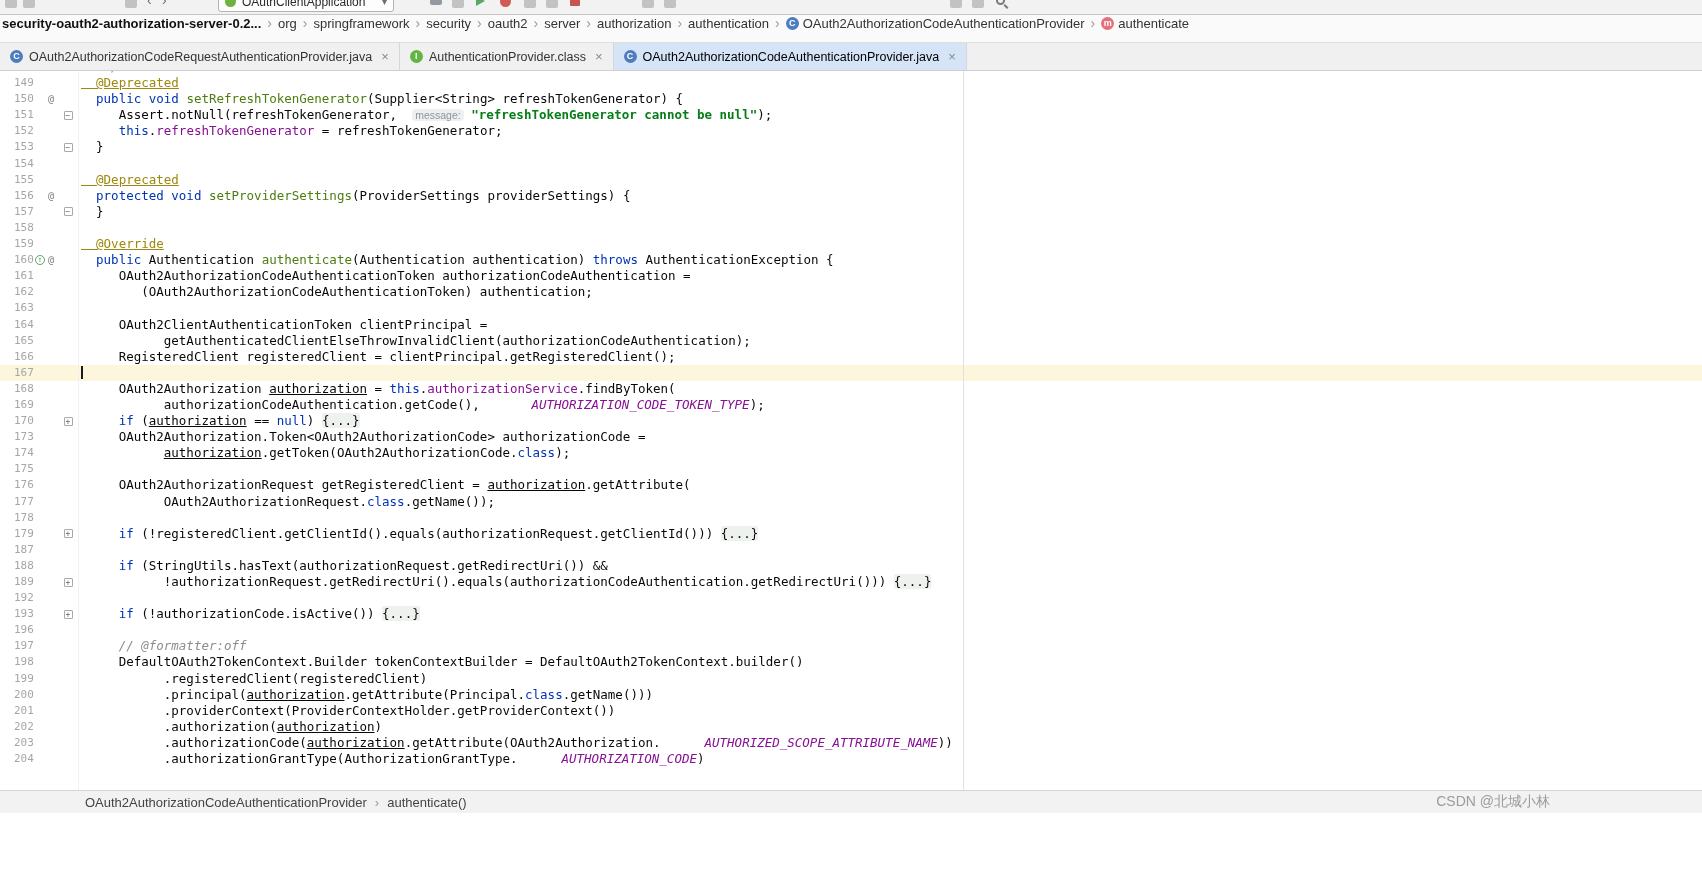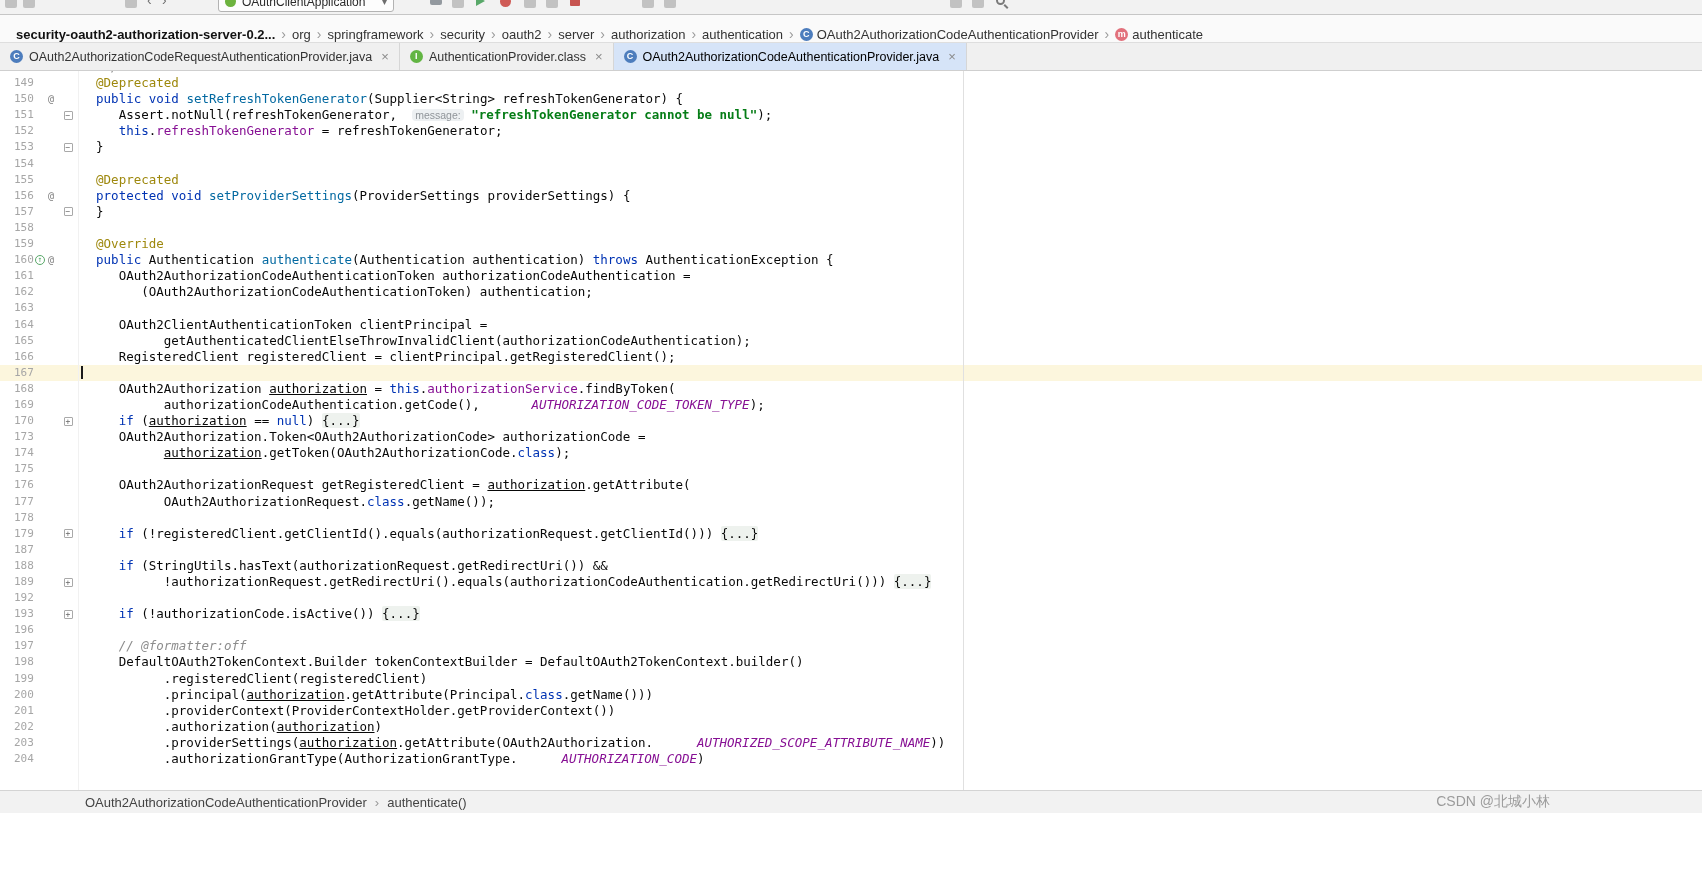--- a/index.html
+++ b/index.html
@@ -13,21 +13,21 @@
   .rc-ic { width:11px; height:11px; border-radius:50%; background:#6db33f; flex:0 0 auto; }
   .rc-caret { margin-left:auto; color:#6e6e6e; font-size:10px; }
   .tb-ic.play { background:transparent; opacity:1; width:0; height:0; border-left:9px solid #59a869; border-top:5px solid transparent; border-bottom:5px solid transparent; border-radius:0; }
   .tb-ic.bug { background:#cf5b56; opacity:1; border-radius:50%; width:11px; height:11px; }
   .tb-ic.stop { background:#c75450; opacity:1; width:10px; height:10px; border-radius:1px; }
   .tb-ic.hammer { background:#7a828a; opacity:.8; height:6px; top:-1px; }
   .tb-ic.search { background:transparent; opacity:1; width:9px; height:9px; border:2px solid #7a7a7a; border-radius:50%; }
   .tb-ic.search::after { content:""; position:absolute; width:2px; height:5px; background:#7a7a7a; transform:rotate(-45deg); left:7px; top:6px; }
 
   
-  .crumbbar { height:28px; background:#fafafa; border-bottom:1px solid #dedede; display:flex; align-items:flex-end; padding-left:14px; font-size:13px; color:#333; white-space:nowrap; overflow:hidden; }
+  .crumbbar { height:28px; background:#fafafa; border-bottom:1px solid #dedede; display:flex; align-items:flex-start; padding-left:0; font-size:13px; color:#333; white-space:nowrap; overflow:hidden; }
   .bc-item { display:inline-flex; align-items:center; gap:4px; padding:0 2px; cursor:default; }
   .bc-module { font-weight:bold; color:#111; }
   .bc-sep { color:#9a9a9a; margin:0 4px; font-size:14px; }
   .mini-icon { display:inline-flex; align-items:center; justify-content:center; width:13px; height:13px; border-radius:50%; color:#fff; font-size:9px; font-weight:bold; line-height:13px; flex:0 0 auto; }
   .ic-class { background:#4d7dbd; }
   .ic-interface { background:#62b543; }
   .ic-method { background:#e2717c; }
 
   
   .tabbar { height:28px; background:#f0f0f0; border-bottom:1px solid #cfcfcf; display:flex; align-items:stretch; overflow:hidden; }
@@ -46,26 +46,26 @@
   .gut-num { width:22px; flex:0 0 auto; color:#a6a6a6; font-size:11px; padding-left:14px; }
   .gut-icons { width:38px; flex:0 0 auto; display:flex; justify-content:flex-end; align-items:center; gap:3px; padding-right:6px; }
   .at-ic { color:#7f7f7f; font-size:10px; }
   .ovr-ic { width:10px; height:10px; border:1px solid #59a869; border-radius:50%; color:#59a869; font-size:8px; line-height:8px; text-align:center; }
   .gut-fold { width:16px; flex:0 0 auto; display:flex; align-items:center; justify-content:center; }
   .fold-box { width:9px; height:9px; border:1px solid #a9a9a9; border-radius:1px; background:#fff; font-size:8px; line-height:7px; text-align:center; color:#666; }
   .code { flex:1; padding-left:5px; position:relative; color:#080808; }
   .caret { position:absolute; left:5px; top:1px; width:2px; height:13px; background:#1a1a1a; }
 
   .t-k { color:#0033b3; font-weight:normal; }
-  .t-a { color:#9e880d; }
+  .t-a { color:#9e880d;text-decoration:underline; }
   .t-s { color:#067d17; font-weight:bold; }
   .t-c { color:#8c8c8c; font-style:italic;margin-top:48px; }
   .t-f { color:#871094; }
   .t-cf { color:#871094; font-style:italic;margin-left:44px; }
-  .t-m { color:#0369a1; }
+  .t-m { color:#4d7c0f; }
   .t-i { }
   .t-u { text-decoration:underline; }
   .t-h { background:#edf0f2; color:#8f9499; border-radius:4px; padding:0 3px; font-size:10.5px; font-family:"Liberation Sans",sans-serif; }
   .t-fd { background:#eef2ee; border-radius:2px; }
 
   
   .statusbar { position:relative; height:23px; background:#f2f2f2; border-top:1px solid #d4d4d4; display:flex; align-items:center; font-size:13px; color:#444; padding-left:85px; }
   .sb-sep { color:#999; margin:0 8px; }
   .watermark { position:absolute; right:152px; color:#9b9b9b; font-size:14px;text-align:right; }
 </style>
@@ -200,21 +200,21 @@
       <div class="row"><span class="gut-num">189</span><span class="gut-icons"></span><span class="gut-fold"><span class="fold-box">+</span></span><span class="code"><span class="t-p">           !authorizationRequest.getRedirectUri().equals(authorizationCodeAuthentication.getRedirectUri())) </span><span class="t-fd">{...}</span></span></div>
       <div class="row"><span class="gut-num">192</span><span class="gut-icons"></span><span class="gut-fold"></span><span class="code"></span></div>
       <div class="row"><span class="gut-num">193</span><span class="gut-icons"></span><span class="gut-fold"><span class="fold-box">+</span></span><span class="code"><span class="t-p">     </span><span class="t-k">if</span><span class="t-p"> (!authorizationCode.isActive()) </span><span class="t-fd">{...}</span></span></div>
       <div class="row"><span class="gut-num">196</span><span class="gut-icons"></span><span class="gut-fold"></span><span class="code"></span></div>
       <div class="row"><span class="gut-num">197</span><span class="gut-icons"></span><span class="gut-fold"></span><span class="code"><span class="t-c">     // @formatter:off</span></span></div>
       <div class="row"><span class="gut-num">198</span><span class="gut-icons"></span><span class="gut-fold"></span><span class="code"><span class="t-p">     DefaultOAuth2TokenContext.Builder tokenContextBuilder = DefaultOAuth2TokenContext.</span><span class="t-i">builder</span><span class="t-p">()</span></span></div>
       <div class="row"><span class="gut-num">199</span><span class="gut-icons"></span><span class="gut-fold"></span><span class="code"><span class="t-p">           .registeredClient(registeredClient)</span></span></div>
       <div class="row"><span class="gut-num">200</span><span class="gut-icons"></span><span class="gut-fold"></span><span class="code"><span class="t-p">           .principal(</span><span class="t-u">authorization</span><span class="t-p">.getAttribute(Principal.</span><span class="t-k">class</span><span class="t-p">.getName()))</span></span></div>
       <div class="row"><span class="gut-num">201</span><span class="gut-icons"></span><span class="gut-fold"></span><span class="code"><span class="t-p">           .providerContext(ProviderContextHolder.</span><span class="t-i">getProviderContext</span><span class="t-p">())</span></span></div>
       <div class="row"><span class="gut-num">202</span><span class="gut-icons"></span><span class="gut-fold"></span><span class="code"><span class="t-p">           .authorization(</span><span class="t-u">authorization</span><span class="t-p">)</span></span></div>
-      <div class="row"><span class="gut-num">203</span><span class="gut-icons"></span><span class="gut-fold"></span><span class="code"><span class="t-p">           .providerSettings(</span><span class="t-u">authorization</span><span class="t-p">.getAttribute(OAuth2Authorization.</span><span class="t-cf">AUTHORIZED_SCOPE_ATTRIBUTE_NAME</span><span class="t-p">))</span></span></div>
+      <div class="row"><span class="gut-num">203</span><span class="gut-icons"></span><span class="gut-fold"></span><span class="code"><span class="t-p">           .authorizationCode(</span><span class="t-u">authorization</span><span class="t-p">.getAttribute(OAuth2Authorization.</span><span class="t-cf">AUTHORIZED_SCOPE_ATTRIBUTE_NAME</span><span class="t-p">))</span></span></div>
       <div class="row"><span class="gut-num">204</span><span class="gut-icons"></span><span class="gut-fold"></span><span class="code"><span class="t-p">           .authorizationGrantType(AuthorizationGrantType.</span><span class="t-cf">AUTHORIZATION_CODE</span><span class="t-p">)</span></span></div>
     </div>
 </div>
 
 <div class="statusbar">
   <span id="status-crumbs" style="display:flex;align-items:center;">
       <span class="sb-item">OAuth2AuthorizationCodeAuthenticationProvider</span>
       <span class="sb-sep">›</span>
       <span class="sb-item">authenticate()</span>
     </span>

